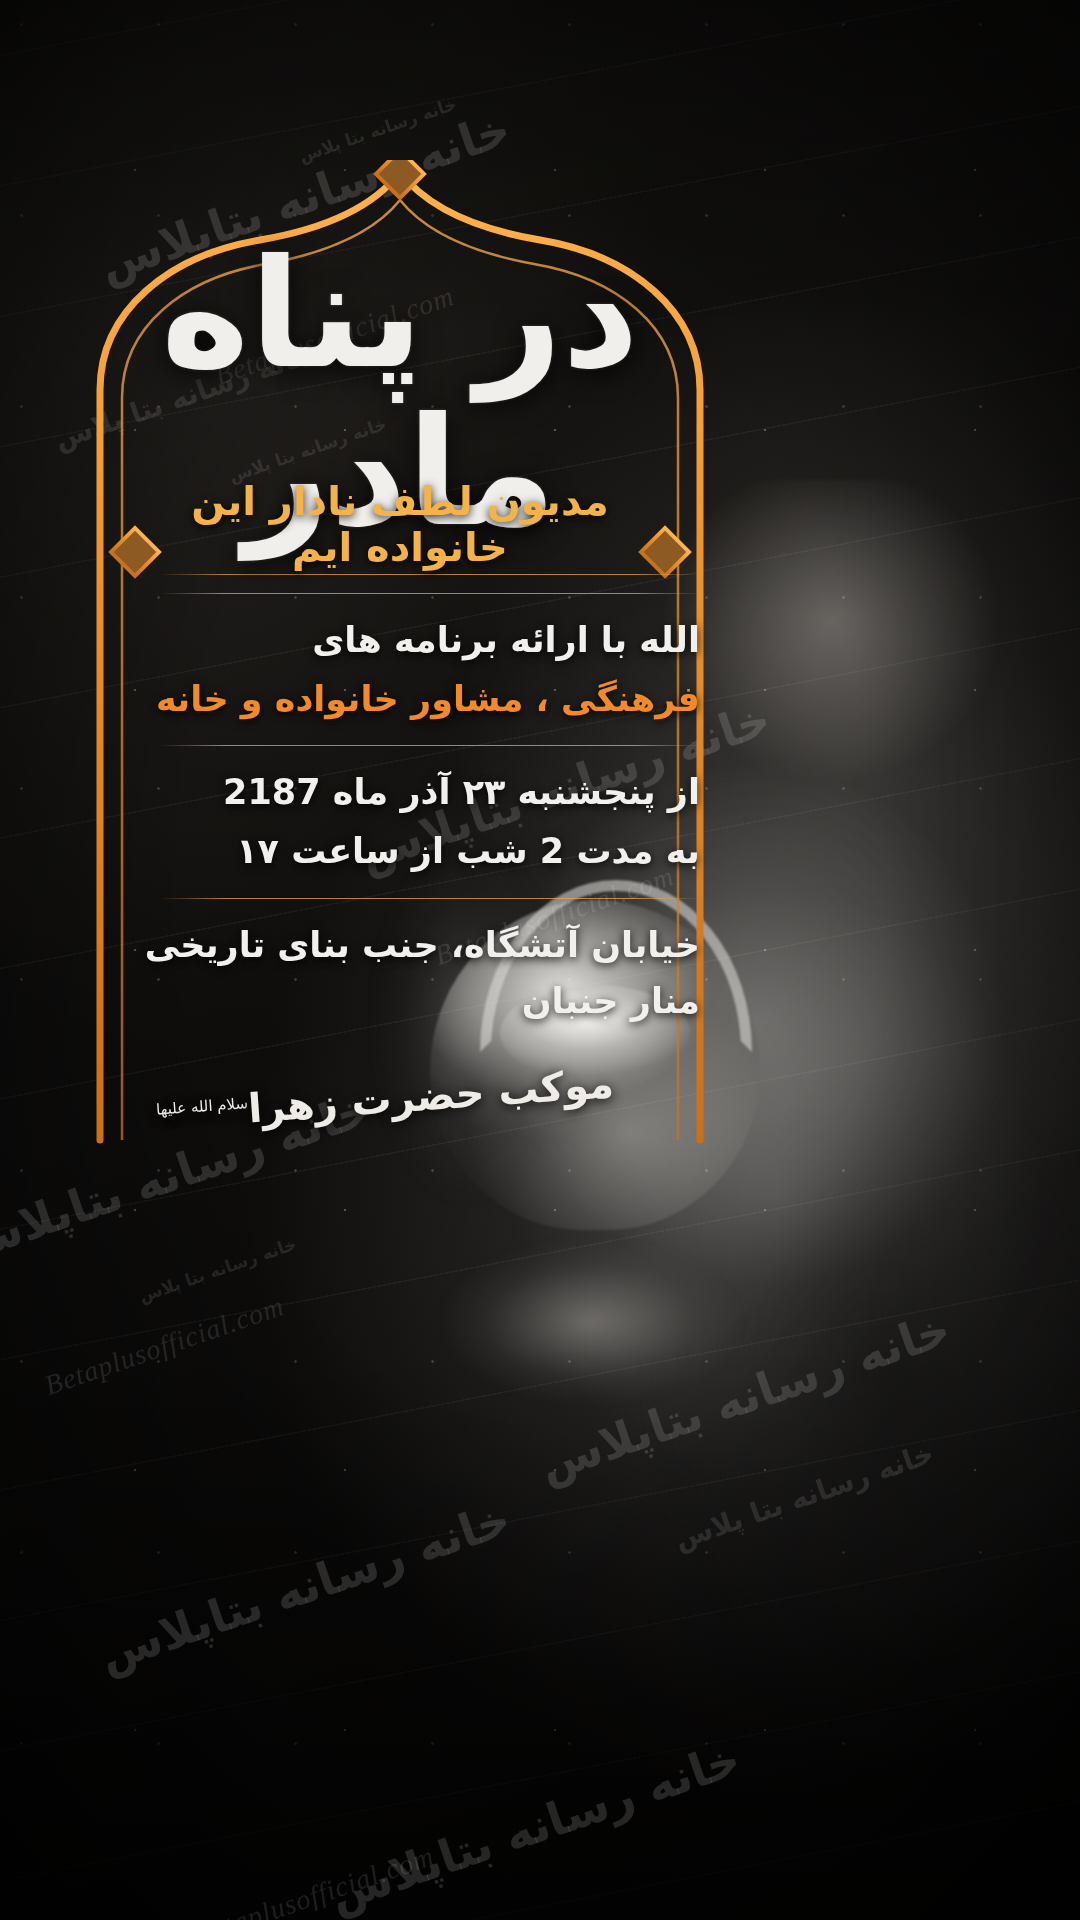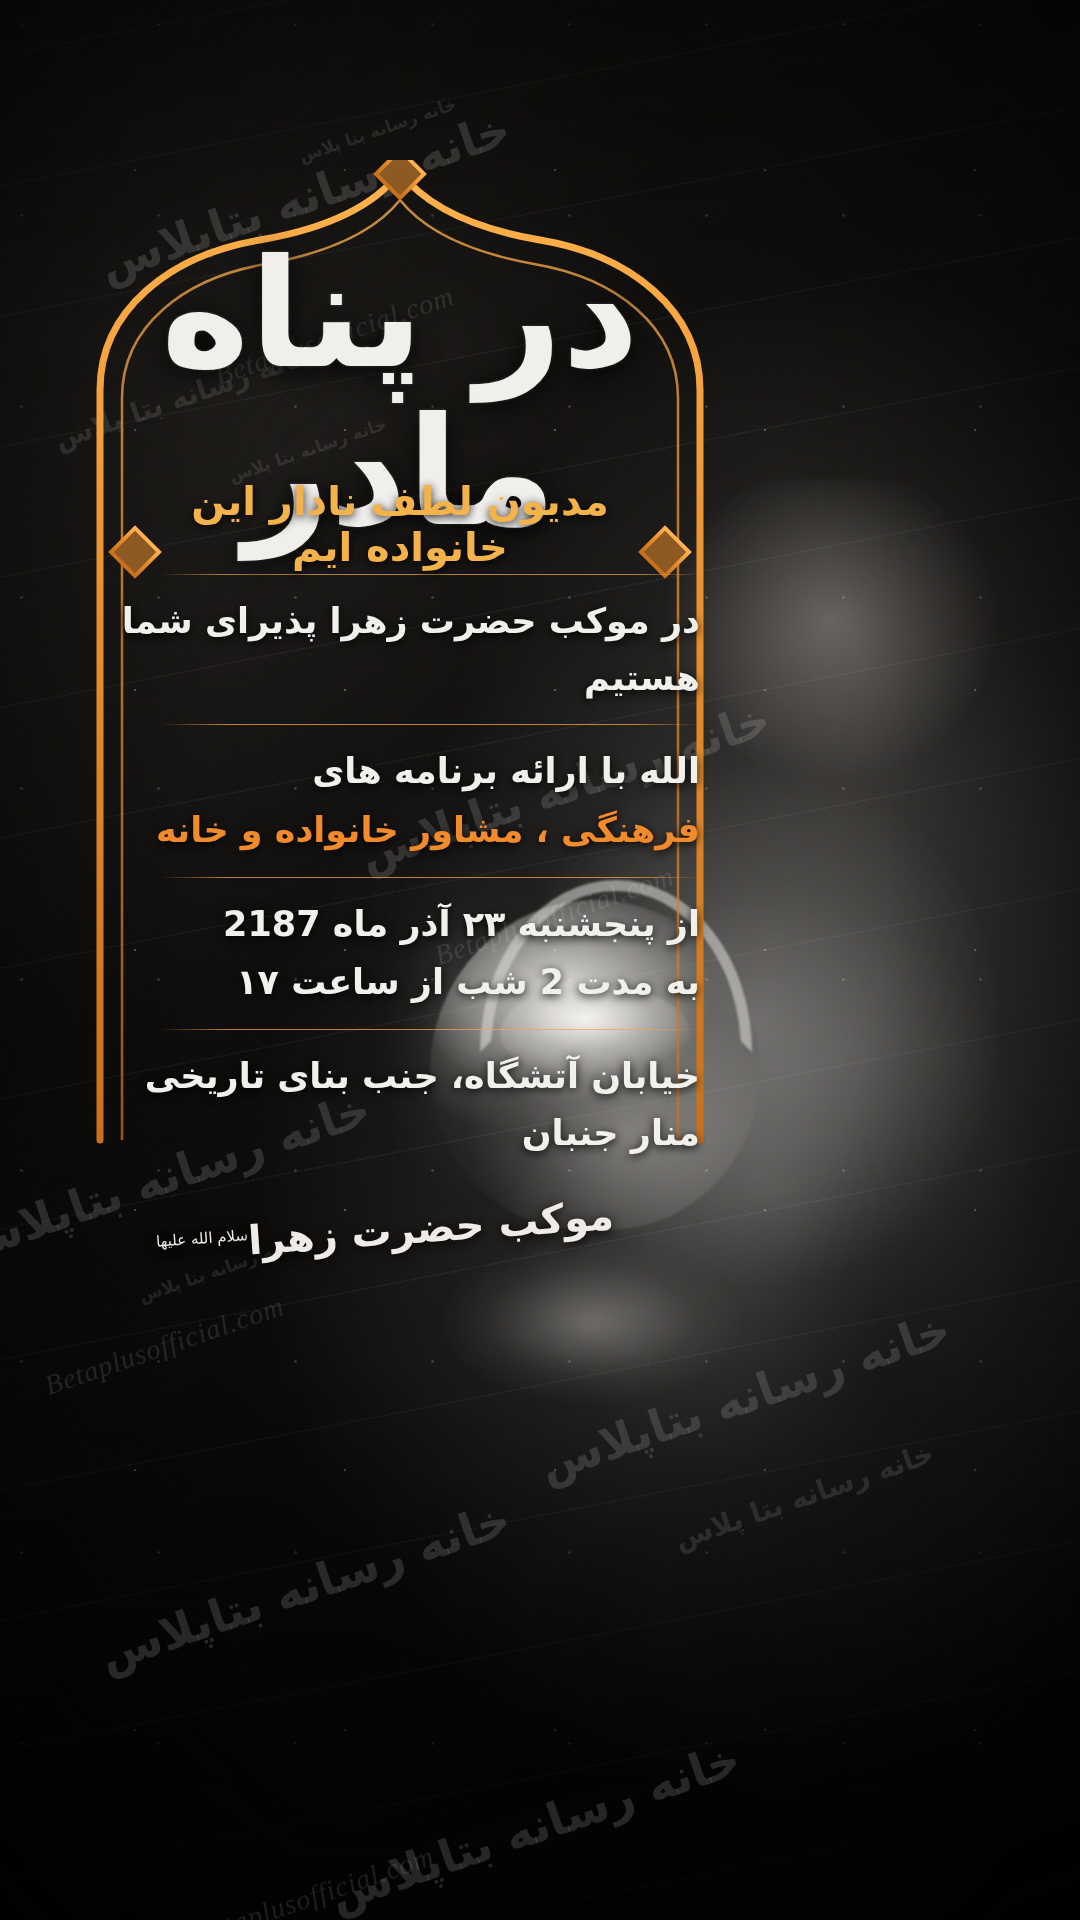--- a/index.html
+++ b/index.html
@@ -313,21 +313,20 @@
   <div class="content">
 
     <div class="title-art">
       <div class="title-main">در پناه مادر</div>
       <div class="title-sub">مدیون لطف نادار این خانواده ایم</div>
     </div>
 
     <div class="divider"></div>
 
     <div class="block">
-      <div class="line">در موکب حضرت زهرا پذیرای شما هستیم</div>
     </div>
 
     <div class="divider"></div>
 
     <div class="block">
       <div class="line spaced">الله با ارائه برنامه های</div>
       <div class="line accent">فرهنگی ، مشاور خانواده و خانه</div>
     </div>
 
     <div class="divider"></div>

